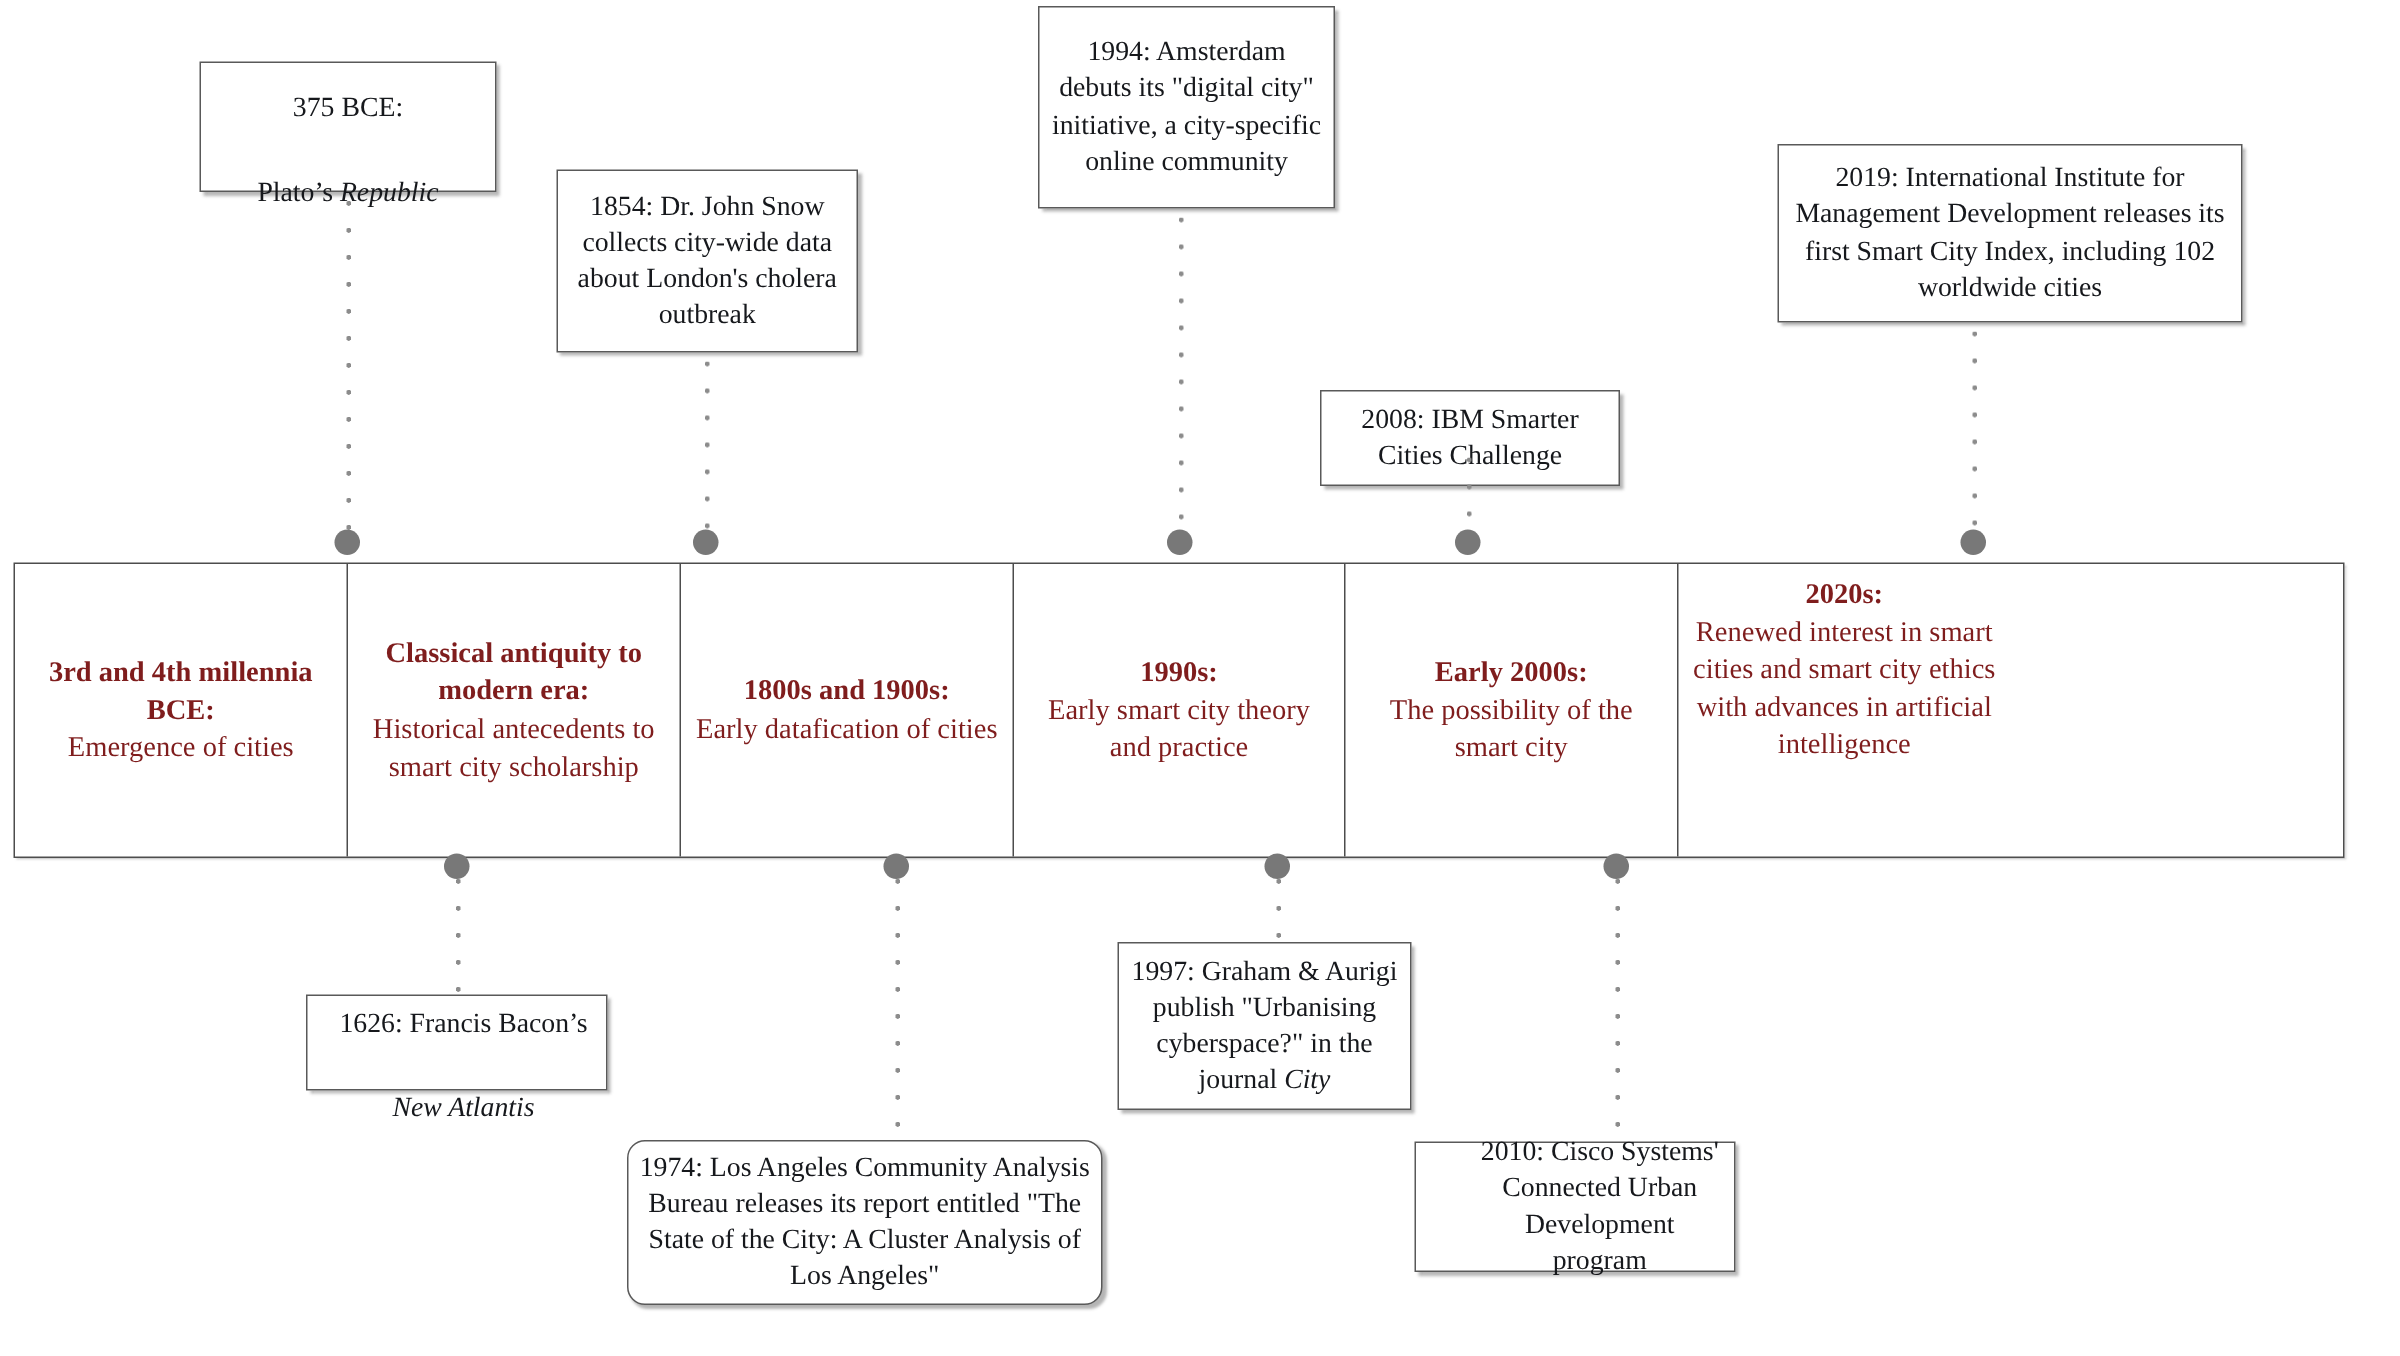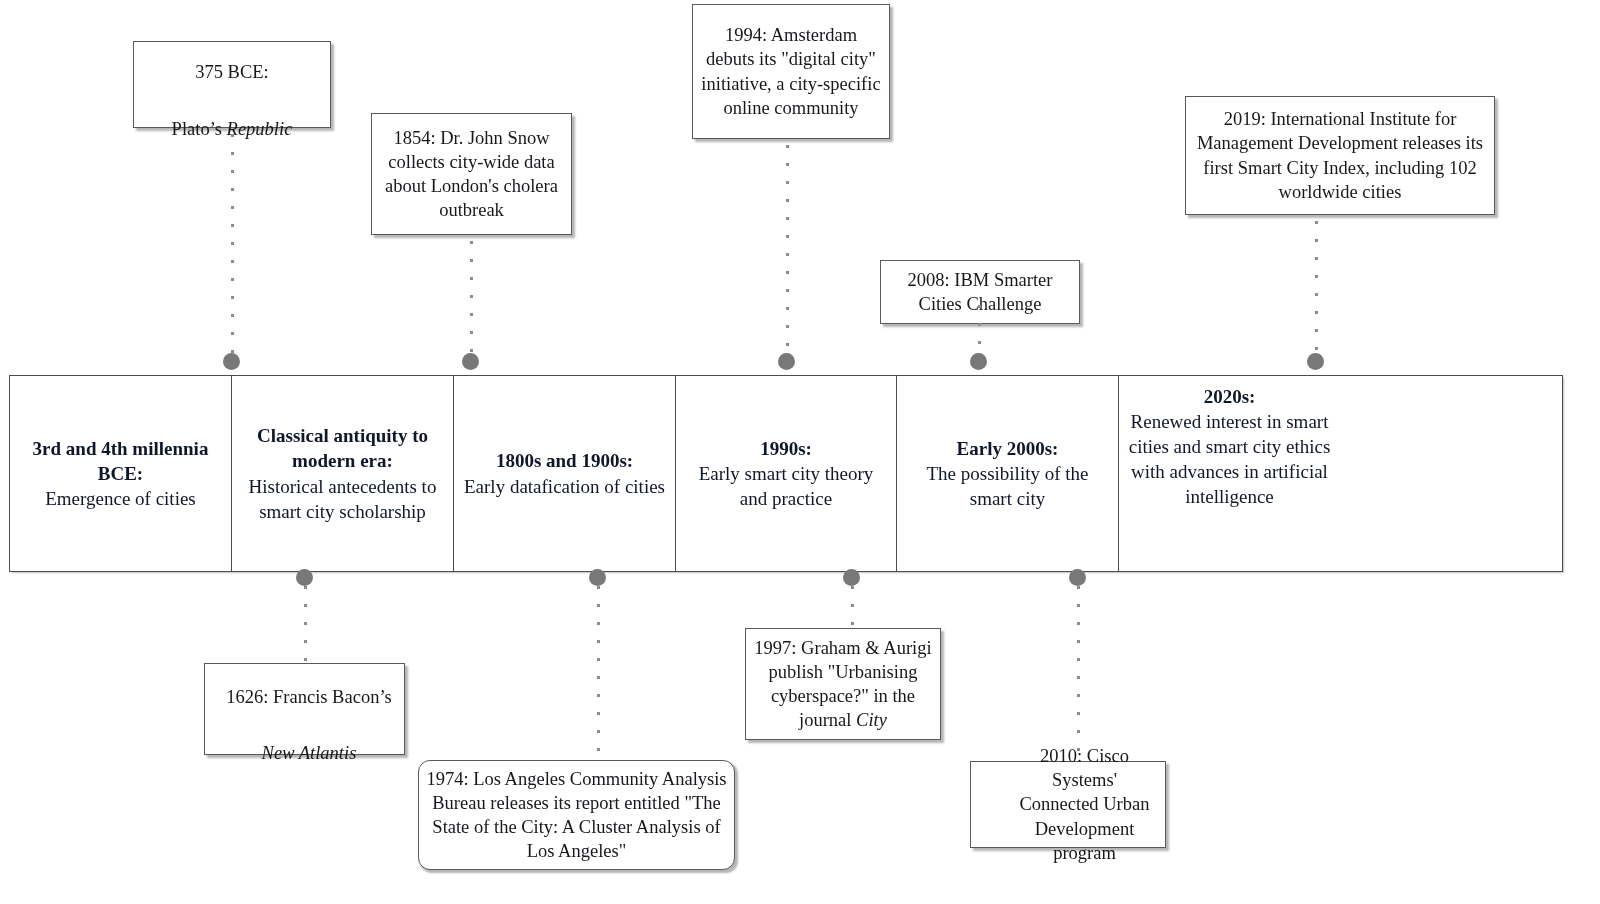--- a/index.html
+++ b/index.html
@@ -74,21 +74,21 @@
     box-sizing: border-box;
     border-right: 1.3px solid #4d4d4d;
     display: flex;
     flex-direction: column;
     align-items: center;
     justify-content: center;
     text-align: center;
     padding: 4px 8px;
     font-size: 19px;
     line-height: 1.32;
-    color: #0f172a;
+    color: #7f1d1d;
   }
   .era-cell:last-child { border-right: none; }
   .era-title {
     font-weight: bold;
     display: block;
   }
   .era-desc { display: block; }
 </style>
 </head>
 <body>
@@ -150,38 +150,38 @@
       <span class="era-desc">The possibility of the smart city</span>
     </div>
     <div class="era-cell" style="width:221px; justify-content:flex-start; padding-top:8px;">
       <span class="era-title">2020s:</span>
       <span class="era-desc">Renewed interest in smart cities and smart city ethics with advances in artificial intelligence</span>
     </div>
   </div>
 
   <div class="anchor-dot" style="left:296px; top:569px;"></div>
   <div class="connector" style="left:303.5px; top:586px; height:78px;"></div>
-  <div class="callout" style="left:204px; top:663px; width:201px; height:92px;padding-left:16px;">
+  <div class="callout" style="left:204px; top:663px; width:201px; height:64px;padding-left:16px;">
     <div>
       <span class="t">1626: Francis Bacon’s</span>
       <span class="t"><i>New Atlantis</i></span>
     </div>
   </div>
 
   <div class="anchor-dot" style="left:589px; top:569px;"></div>
   <div class="connector" style="left:596.5px; top:586px; height:175px;"></div>
   <div class="callout" style="left:418px; top:760px; width:317px; height:110px;border-radius:12px;">
     <span>1974: Los Angeles Community Analysis Bureau releases its report entitled "The State of the City: A Cluster Analysis of Los Angeles"</span>
   </div>
 
   <div class="anchor-dot" style="left:843px; top:569px;"></div>
   <div class="connector" style="left:850.5px; top:586px; height:43px;"></div>
   <div class="callout" style="left:745px; top:628px; width:196px; height:112px;">
     <span><span>1997: Graham &amp; Aurigi publish "Urbanising cyberspace?" in the journal </span><i>City</i></span>
   </div>
 
   <div class="anchor-dot" style="left:1069px; top:569px;"></div>
   <div class="connector" style="left:1076.5px; top:586px; height:176px;"></div>
-  <div class="callout" style="left:970px; top:761px; width:196px; height:87px;padding-left:40px;">
+  <div class="callout" style="left:943px; top:761px; width:214px; height:87px;padding-left:40px;">
     <span>2010: Cisco Systems' Connected Urban Development program</span>
   </div>
 
 </div>
 
 </body></html>

